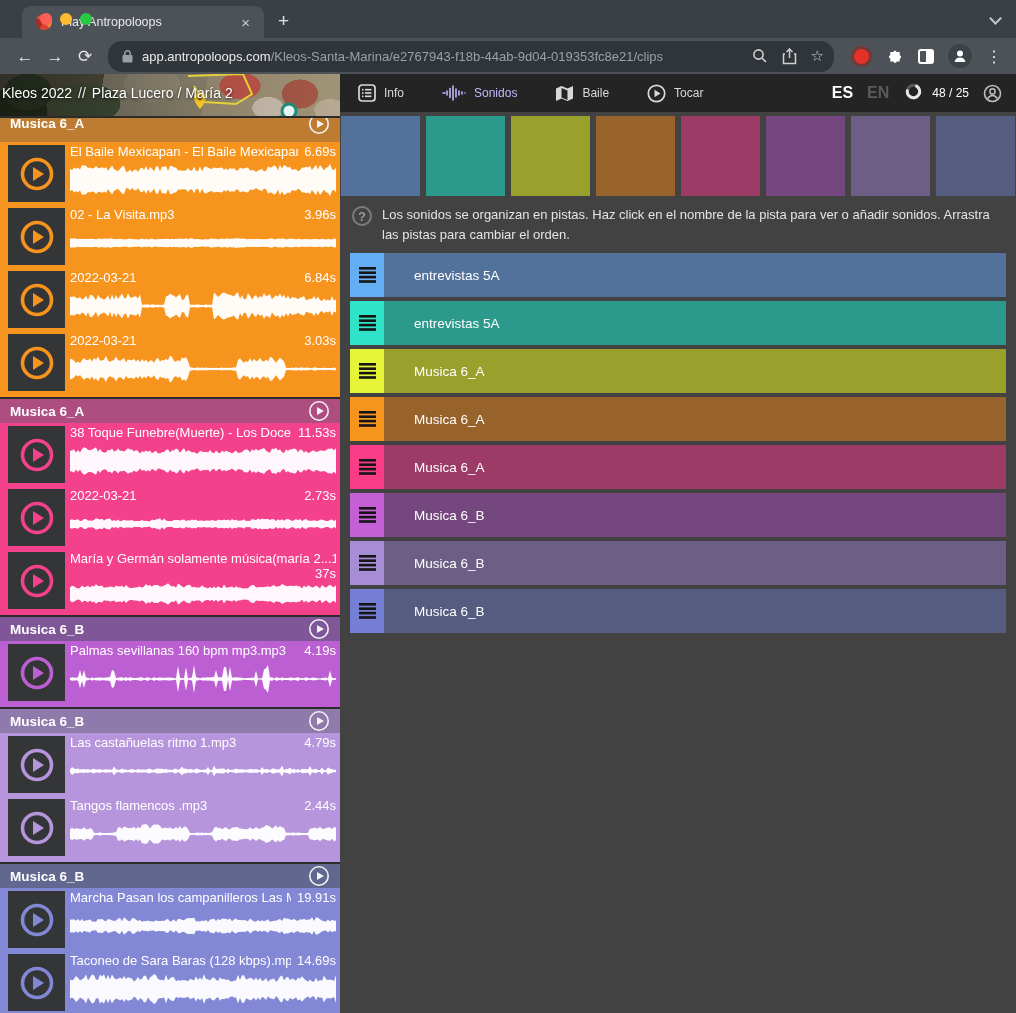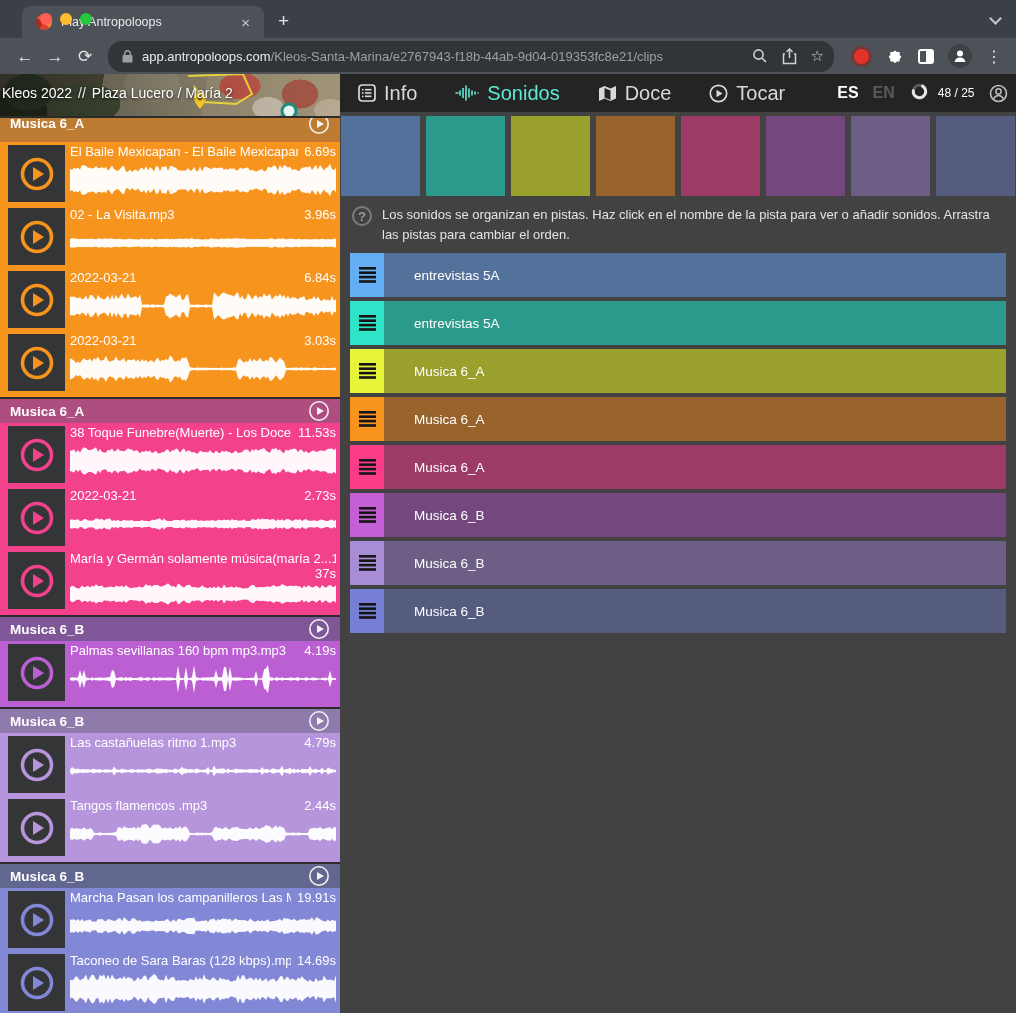--- a/index.html
+++ b/index.html
@@ -67,22 +67,22 @@
   .clip-square { position:absolute; left:8px; top:3px; width:57px; height:57px; background:#333536; border:none; display:flex; align-items:center; justify-content:center; cursor:pointer; }
   .clip-body { margin-left:70px; margin-right:4px; padding-top:2px; }
   .clip-titlerow { display:flex; align-items:baseline; }
   .clip-title { color:#fff; font-size:13px; flex:1; white-space:nowrap; overflow:hidden; }
   .clip-dur { color:#fff; font-size:13px; margin-left:6px; flex:none; }
   .clip-dur2 { color:#fff; font-size:13px; text-align:right; }
   .clip-wave { display:block; margin-top:1px; }
 
   
   .appnav { height:38px; background:#242424; display:flex; align-items:center; padding:0 14px 0 18px; flex:none; }
-  .nav-item { display:flex; align-items:center; gap:8px; color:#d9d9d9; font-size:20px; margin-right:38px; cursor:pointer; }
-  .nav-item.active { color:#5eead4; }
+  .nav-item { display:flex; align-items:center; gap:8px; color:#d9d9d9; font-size:12px; margin-right:38px; cursor:pointer; }
+  .nav-item.active { color:#c4b5fd; }
   .nav-spacer { flex:1; }
   .lang { font-size:16px; font-weight:700; margin-left:14px; cursor:pointer; }
   .lang-es { color:#fff; } .lang-en { color:#5b5b5b; }
   .spinner { margin-left:16px; }
   .counter { color:#fff; font-size:12px; font-weight:400; margin-left:10px; white-space:nowrap; }
   .account { margin-left:14px; display:flex; align-items:center; cursor:pointer; }
 
   .panel { flex:1; background:#424242; overflow:hidden; }
   .swatches { display:flex; gap:6px; padding:4px 0 0 1px; }
   .swatch { width:79px; height:80px; flex:none; }
@@ -508,21 +508,21 @@
               </span>
     <span class="nav-label">Sonidos</span>
   </span>
 
   <span class="nav-item">
     <span class="nav-ic" style="display: flex;">
                 <svg width="19" height="17" viewBox="0 0 19 17">
                   <path fill="currentColor" d="M1 3.5 6.5 1l6 2.5L18 1v12.5L12.5 16l-6-2.5L1 16zM6.5 3v9.5l6 2.5V5.5z"></path>
                 </svg>
               </span>
-    <span class="nav-label">Doce</span>
+    <span class="nav-label">Baile</span>
   </span>
 
   <span class="nav-item">
     <span class="nav-ic" style="display: flex;">
                 <svg width="19" height="19" viewBox="0 0 19 19">
                   <circle cx="9.5" cy="9.5" r="8.2" fill="none" stroke="currentColor" stroke-width="1.7"></circle>
                   <polygon points="7.5,5.8 13.5,9.5 7.5,13.2" fill="currentColor"></polygon>
                 </svg>
               </span>
     <span class="nav-label">Tocar</span>

